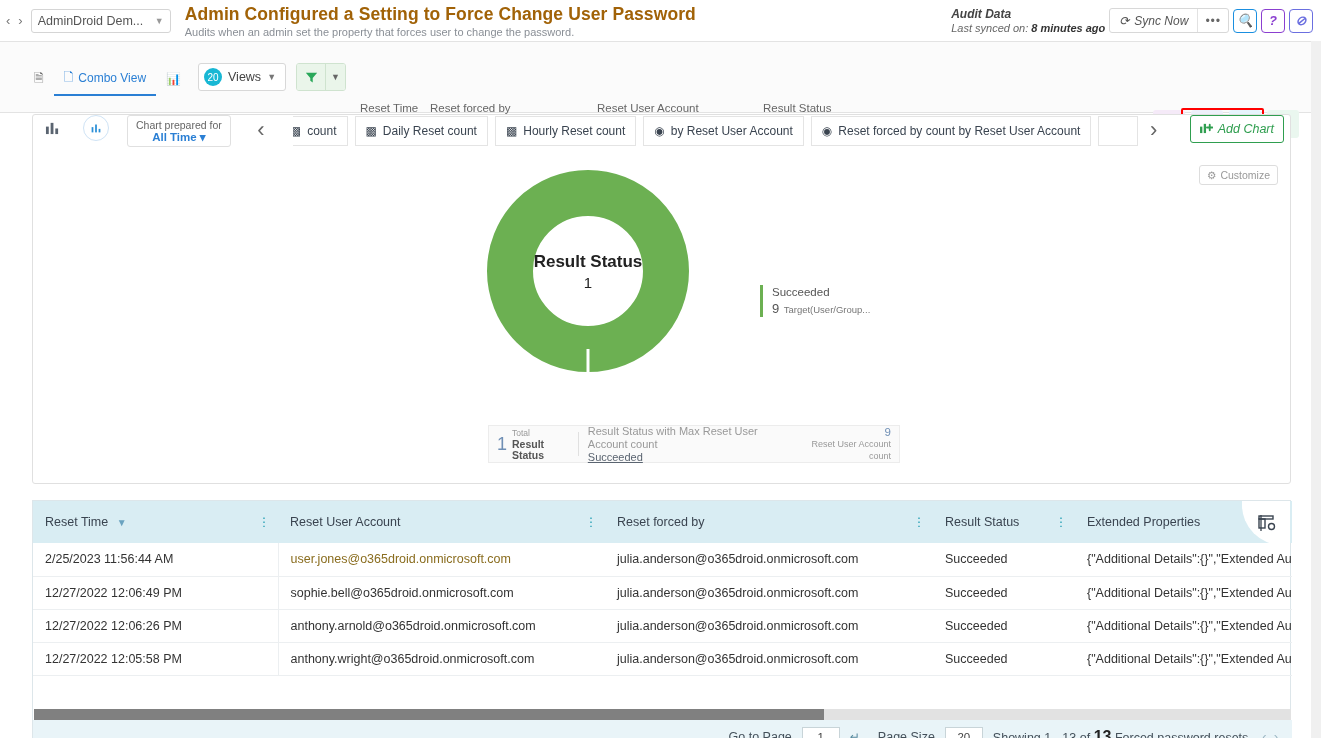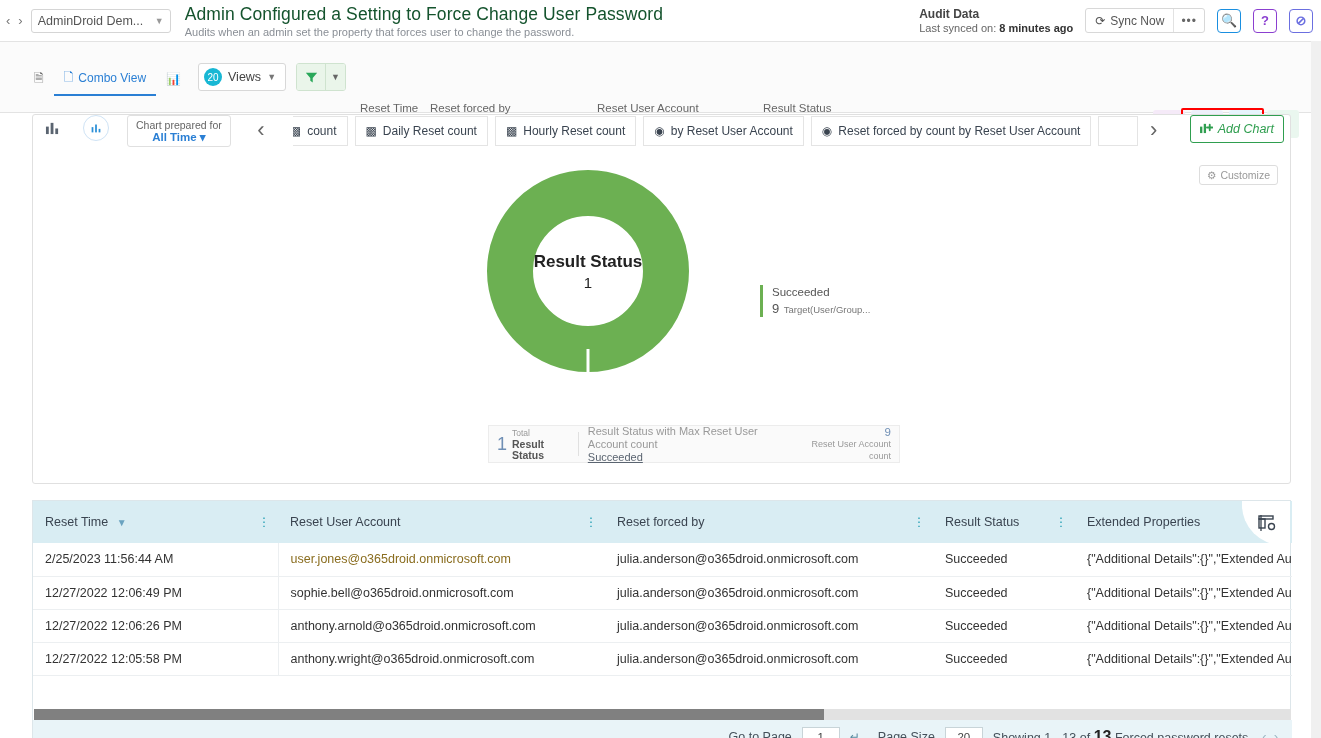--- a/index.html
+++ b/index.html
@@ -29,28 +29,28 @@
   .tenant-select {
     margin-left:8px;
     border:1px solid #d5d5d5; border-radius:3px;
     height:24px; width:140px;
     display:flex; align-items:center; justify-content:space-between;
     padding:0 6px; font-size:12.5px; color:#555; background:#fff;
   }
   .tenant-select .caret { color:#999; font-size:9px; }
   .title-wrap { margin-left:14px; }
   .page-title {
-    font-size:17.5px; color:#14532d; font-weight:400;
+    font-size:17.5px; color:#a16207; font-weight:700;
     line-height:20px; letter-spacing:.1px;
   }
   .page-sub { font-size:11px; color:#8a8f96; margin-top:2px; }
 
   .header-right {
     position:absolute; right:8px; top:0; height:41px;
-    display:flex; align-items:center; gap:12px;
+    display:flex; align-items:center; gap:4px;font-style:italic;
   }
   .audit-info { text-align:left; line-height:14px; }
   .audit-title { font-size:12px; color:#444; font-weight:bold; }
   .audit-sync { font-size:11px; color:#666; }
   .audit-sync b { color:#333; }
   .sync-group {
     display:flex; border:1px solid #d8d8d8; border-radius:3px;
     height:25px; overflow:hidden; background:#fff;
   }
   .sync-btn {

